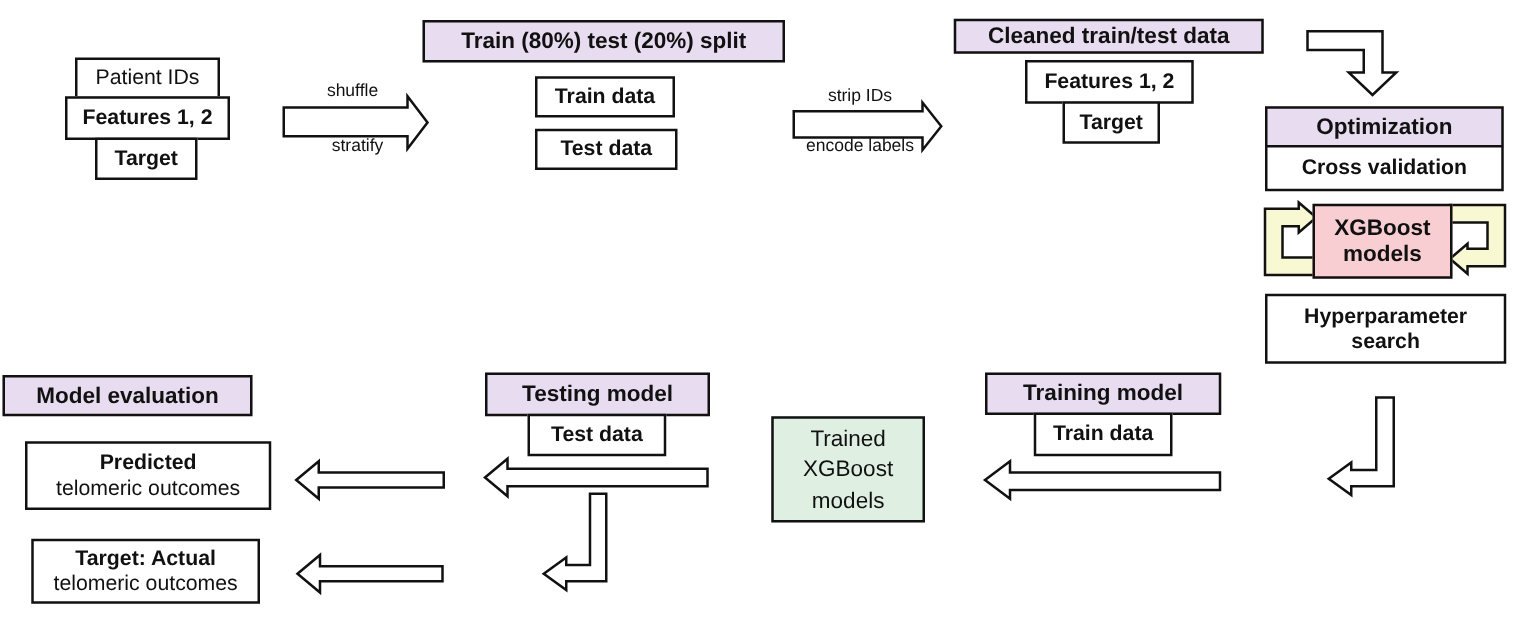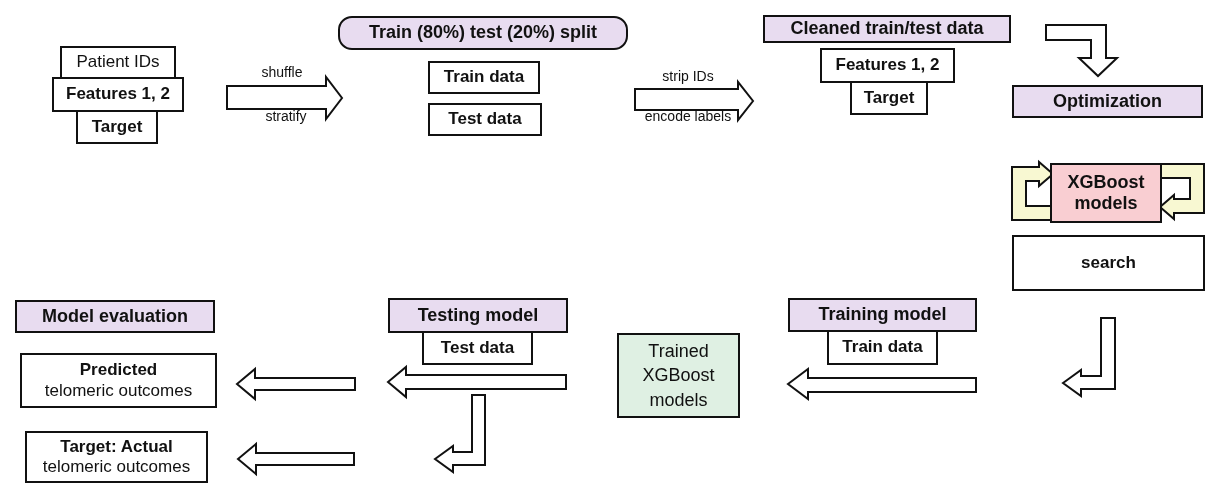--- a/index.html
+++ b/index.html
@@ -39,54 +39,56 @@
   <div class="box plain" style="left:60px;top:46px;width:116px;height:33px;">Patient IDs</div>
   <div class="box sub" style="left:52px;top:77px;width:132px;height:35px;">Features 1, 2</div>
   <div class="box sub" style="left:76px;top:110px;width:82px;height:34px;">Target</div>
 
   <div class="lbl" style="left:232px;top:64px;width:100px;">shuffle</div>
   <svg style="left:226px;top:76px;" width="118" height="44">
     <polygon class="blk" points="1,10 100,10 100,1 116,22 100,43 100,33 1,33"></polygon>
   </svg>
   <div class="lbl" style="left:236px;top:108px;width:100px;">stratify</div>
 
-  <div class="box hdr" style="left:338px;top:16px;width:290px;height:34px;border-radius:14px;">Train (80%) test (20%) split</div>
+  <div class="box hdr" style="left:338px;top:16px;width:290px;height:34px;">Train (80%) test (20%) split</div>
   <div class="box sub" style="left:428px;top:61px;width:112px;height:33px;">Train data</div>
   <div class="box sub" style="left:428px;top:103px;width:114px;height:33px;">Test data</div>
 
   <div class="lbl" style="left:638px;top:68px;width:100px;">strip IDs</div>
   <svg style="left:633px;top:80px;" width="122" height="42">
     <polygon class="blk" points="2,9 105,9 105,2 120,21 105,40 105,30 2,30"></polygon>
   </svg>
   <div class="lbl" style="left:633px;top:108px;width:110px;">encode labels</div>
 
   <div class="box hdr" style="left:763px;top:15px;width:248px;height:28px;">Cleaned train/test data</div>
   <div class="box sub" style="left:820px;top:48px;width:135px;height:35px;">Features 1, 2</div>
   <div class="box sub" style="left:850px;top:81px;width:78px;height:34px;">Target</div>
 
   <svg style="left:1042px;top:20px;" width="92" height="60">
     <polygon class="blk" points="4,5 64,5 64,38 75,38 56,56 37,38 49,38 49,20 4,20"></polygon>
   </svg>
 
   <div class="box hdr" style="left:1012px;top:85px;width:191px;height:33px;">Optimization</div>
+  <div class="box sub" style="left:1012px;top:116px;width:191px;height:37px;">Cross validation</div>
 
   <svg style="left:1010px;top:158px;" width="46" height="68">
     <polygon class="loop" points="43,16 29,4 29,9 2,9 2,62 44,62 44,48 16,48 16,23 29,23 29,28"></polygon>
   </svg>
 
   <svg style="left:1156px;top:158px;" width="52" height="68">
     <polygon class="loop" points="4,49 18,61 18,55 48,55 48,6 4,6 4,20 34,20 34,41 18,41 18,37"></polygon>
   </svg>
 
   <div class="box pink" style="left:1050px;top:163px;width:112px;height:60px;">
     <span>XGBoost</span>
     <span>models</span>
   </div>
 
   <div class="box sub" style="left:1012px;top:235px;width:193px;height:56px;">
+    <span>Hyperparameter</span>
     <span>search</span>
   </div>
 
   <svg style="left:1060px;top:315px;" width="60" height="88">
     <polygon class="blk" points="3,68 21,55 21,61 41,61 41,3 55,3 55,74 21,74 21,81"></polygon>
   </svg>
 
   <div class="box hdr" style="left:788px;top:298px;width:189px;height:34px;">Training model</div>
   <div class="box sub" style="left:827px;top:330px;width:111px;height:35px;">Train data</div>
 
@@ -104,21 +106,21 @@
   <div class="box sub" style="left:422px;top:331px;width:111px;height:34px;">Test data</div>
 
   <svg style="left:386px;top:366px;" width="182" height="32">
     <polygon class="blk" points="2,16 20,1 20,9 180,9 180,23 20,23 20,31"></polygon>
   </svg>
 
   <svg style="left:430px;top:393px;" width="58" height="82">
     <polygon class="blk" points="5,66 23,53 23,59 42,59 42,2 55,2 55,72 23,72 23,79"></polygon>
   </svg>
 
-  <div class="box hdr" style="left:15px;top:300px;width:200px;height:33px;">Model evaluation</div>
+  <div class="box hdr" style="left:2px;top:300px;width:200px;height:33px;">Model evaluation</div>
 
   <div class="box twol" style="left:20px;top:353px;width:197px;height:55px;">
     <span class="b">Predicted</span>
     <span>telomeric outcomes</span>
   </div>
 
   <div class="box twol" style="left:25px;top:431px;width:183px;height:52px;">
     <span class="b">Target: Actual</span>
     <span>telomeric outcomes</span>
   </div>

